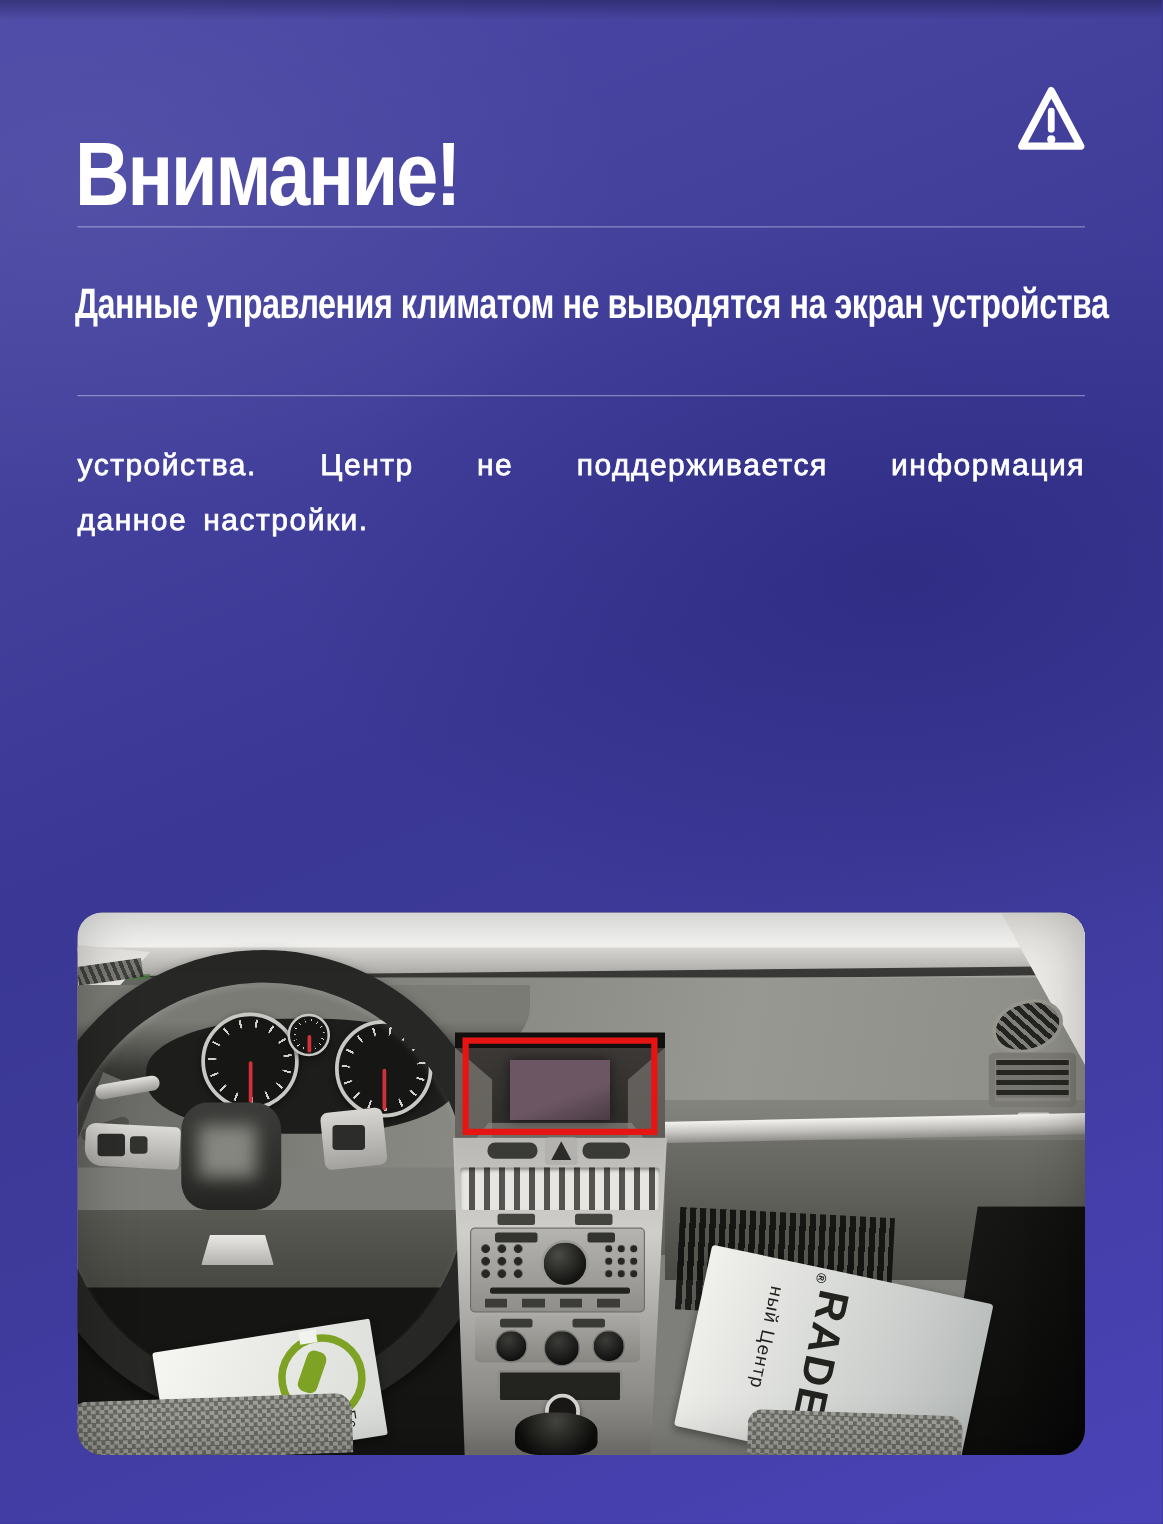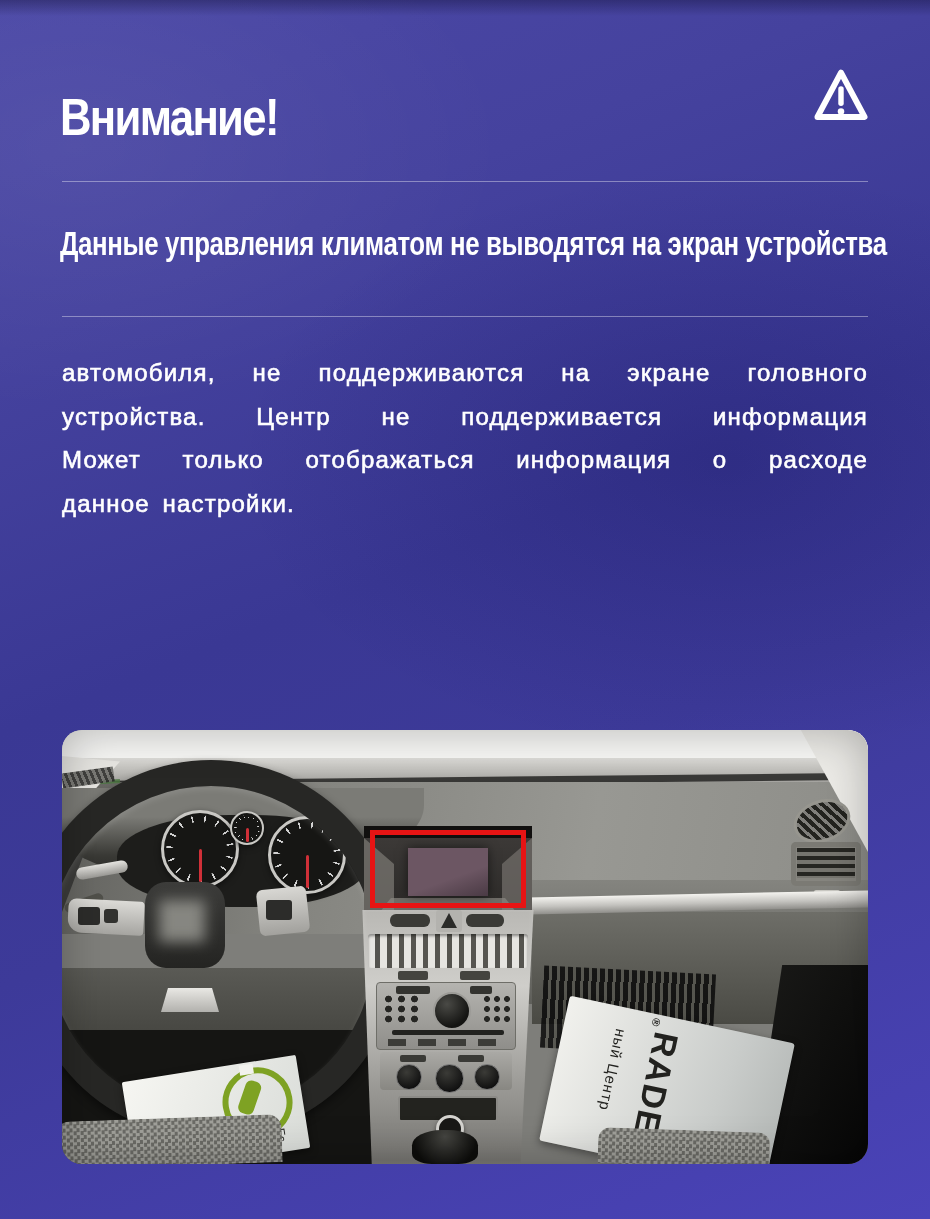--- a/index.html
+++ b/index.html
@@ -6,21 +6,21 @@
   .page{position:relative;width:930px;height:1219px;overflow:hidden;
     font-family:"Liberation Sans",sans-serif;color:var(--text,#fff);
     background:
       radial-gradient(ellipse 700px 420px at 78% 38%, rgba(18,16,90,.28), transparent 70%),
       radial-gradient(ellipse 620px 380px at 8% 12%, rgba(255,255,255,.06), transparent 70%),
       linear-gradient(158deg, var(--bg-top,#4b48a6) 0%, #45429e 22%, var(--bg-mid,#3a3894) 46%, #3d3a99 62%, var(--bg-bottom,#4a43b8) 100%);}
   .page::before{content:"";position:absolute;left:0;top:0;width:100%;height:16px;
     background:linear-gradient(180deg, rgba(10,8,40,.35), transparent);}
   .abs{position:absolute;}
   
-  .title{left:60px;top:56px;font-size:52px;font-weight:700;line-height:1;white-space:nowrap;}
+  .title{left:60px;top:56px;font-size:72px;font-weight:700;line-height:1;white-space:nowrap;}
   .title .squeeze{display:inline-block;transform:scaleX(.84);transform-origin:0 50%;letter-spacing:-2px;}
   .warn-icon{left:812px;top:64px;width:58px;height:66px;}
   
   .divider{left:62px;width:806px;height:1px;background:var(--divider,rgba(255,255,255,.38));}
   .d1{top:181px;} .d2{top:316px;}
   .subtitle{left:60px;top:224px;font-size:34px;font-weight:700;line-height:38px;white-space:nowrap;}
   .subtitle .squeeze{display:inline-block;transform:scaleX(.76);transform-origin:0 50%;letter-spacing:-.5px;}
   
   .bodytext{left:62px;top:351px;width:806px;font-size:24px;line-height:43.7px;
     letter-spacing:1.2px;-webkit-text-stroke:.6px #fff;}
@@ -57,23 +57,21 @@
     <circle cx="32" cy="51" r="3.6" fill="#ffffff"></circle>
   </svg>
 
   <div class="abs divider d1"></div>
 
   <div class="abs subtitle"><span class="squeeze">Данные управления климатом не выводятся на экран устройства</span></div>
 
   <div class="abs divider d2"></div>
 
   <div class="abs bodytext">
-    <div class="bl j">автомобиля, не поддерживаются на экране головного</div>
     <div class="bl j">устройства. Центр не поддерживается информация</div>
-    <div class="bl j">Может только отображаться информация о расходе</div>
     <div class="bl p">данное настройки.</div>
   </div>
 
   <figure class="abs photo" style="margin:0;">
 
     <div class="abs" style="left:0;top:0;width:806px;height:32px;background:linear-gradient(180deg,#fbfbf9,#ececе8 70%,#e2e1dd);background-color:#f7f7f5;"></div>
     <div class="abs" style="left:0;top:28px;width:806px;height:26px;background:linear-gradient(180deg,#dddcd8,#9f9e9a);"></div>
     <div class="abs" style="left:-6px;top:47px;width:820px;height:7px;background:#1c1c1a;opacity:.8;transform:rotate(-.6deg);"></div>
     <div class="abs" style="left:0;top:52px;width:806px;height:152px;background:linear-gradient(100deg,#63635f,#84847f 30%,#989893 65%,#8d8d88);"></div>
     <div class="abs" style="left:24px;top:50px;width:34px;height:4px;background:#4c7a42;transform:rotate(-3deg);opacity:.8;"></div>

